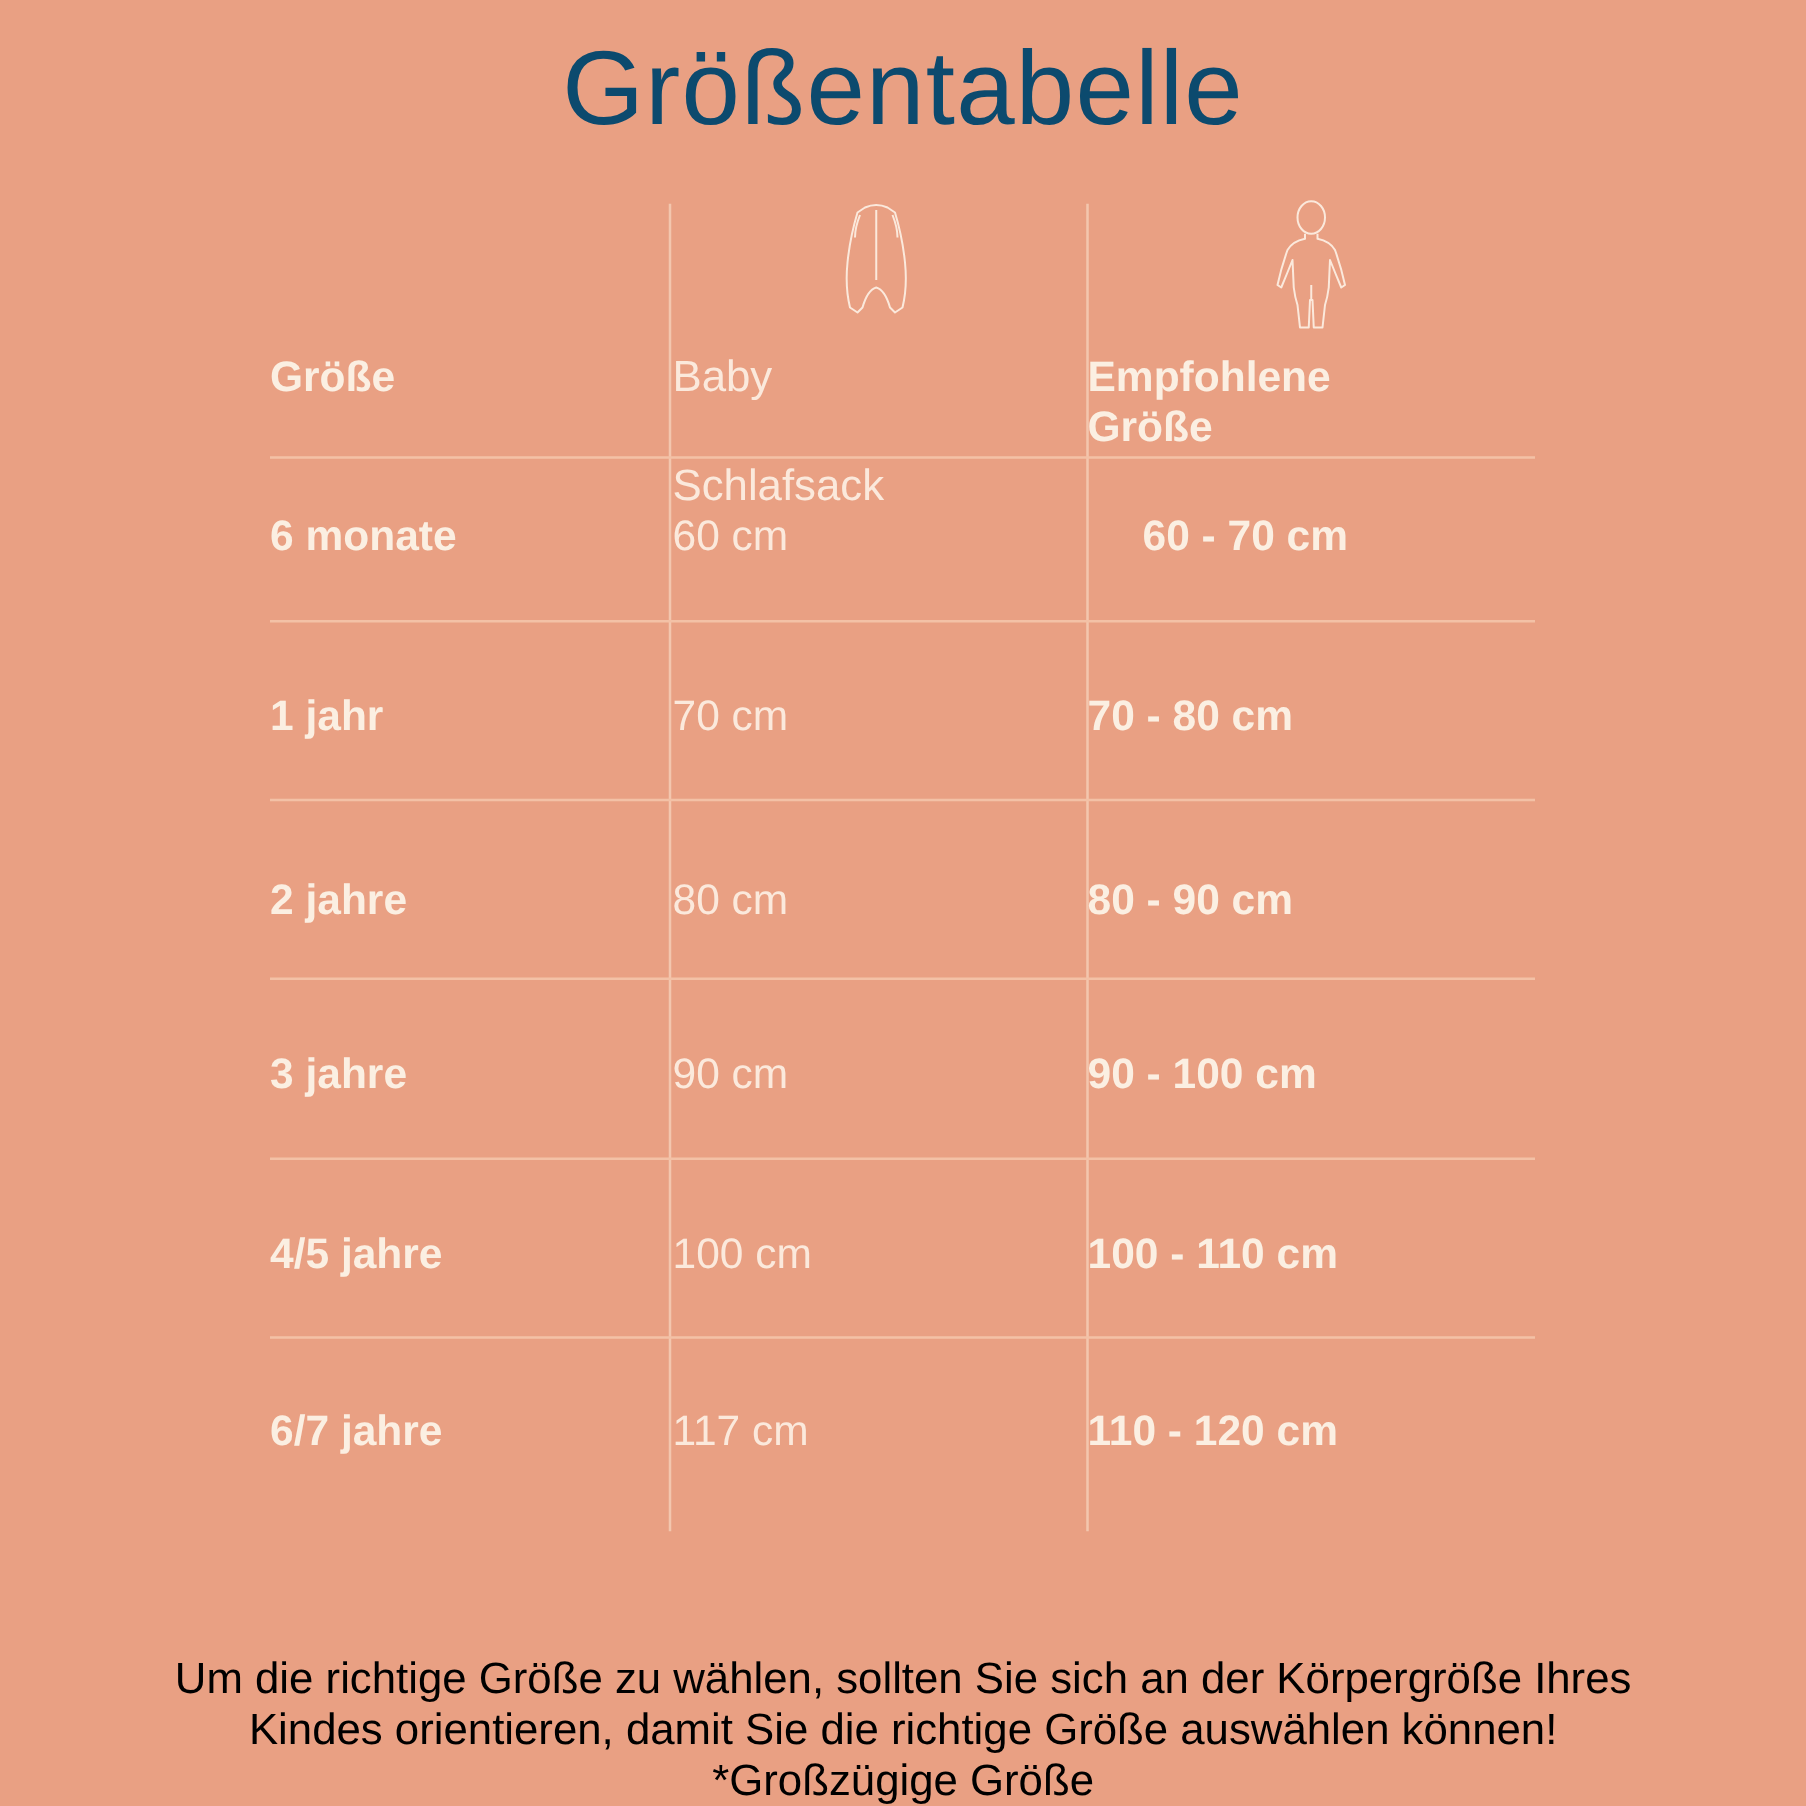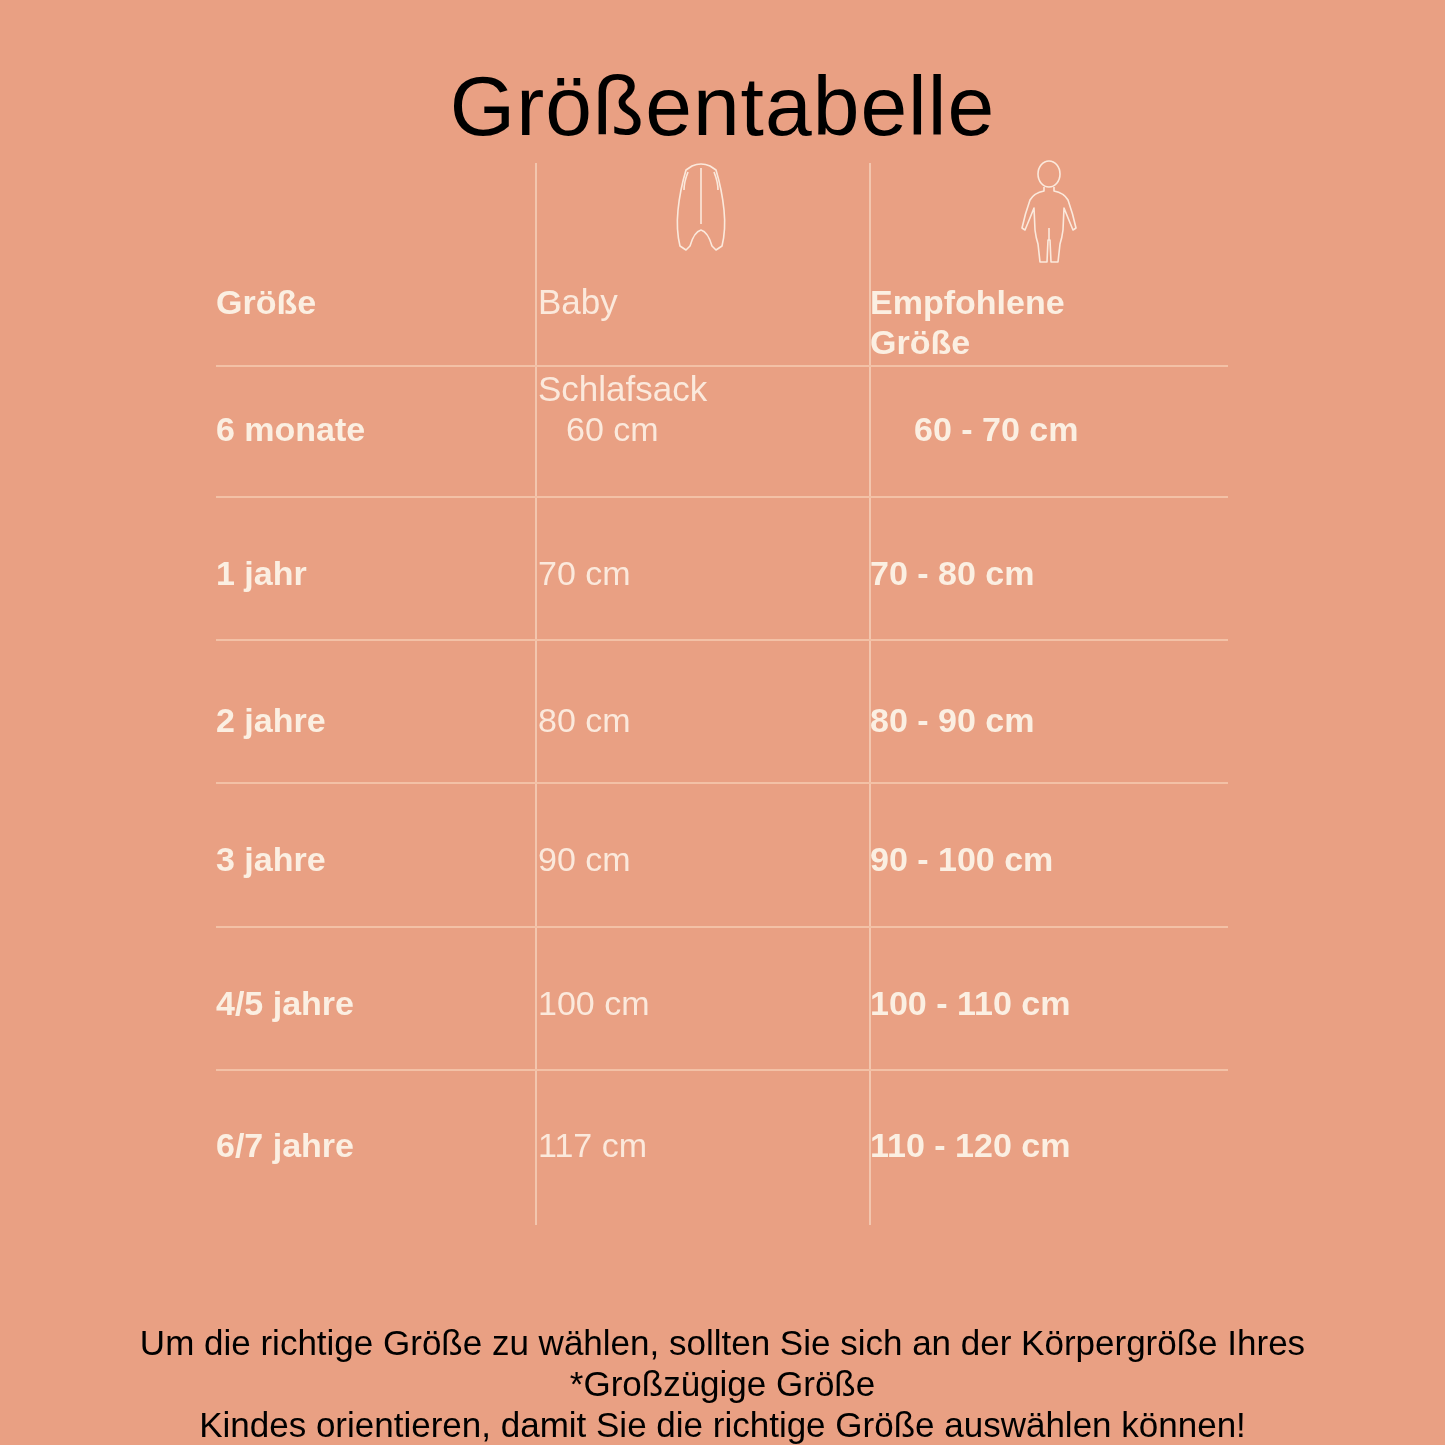--- a/index.html
+++ b/index.html
@@ -6,21 +6,21 @@
   body {
     width: 1445px; height: 1445px; overflow: hidden;
     background: #E9A083;
     color: #FBEFE2;
     font-family: "Liberation Sans", sans-serif;
     position: relative;
   }
   .title {
     position: absolute; left: 0; top: 22px; width: 1445px;
     text-align: center; font-size: 84px; font-weight: 400;
-    letter-spacing: 1px; color: #000000; margin-top: 36px;
+    letter-spacing: 1px; color: #0c4a6e;
   }
   .vline {
     position: absolute; width: 2px; background: #F3C6AE;
     top: 163px; height: 1062px;
   }
   .hline {
     position: absolute; left: 216px; width: 1012px; height: 2px;
     background: #F3C1A6;
   }
   .cell {
@@ -65,21 +65,21 @@
 
 <div class="hline" style="top:365px;"></div>
 <div class="hline" style="top:496px;"></div>
 <div class="hline" style="top:639px;"></div>
 <div class="hline" style="top:782px;"></div>
 <div class="hline" style="top:926px;"></div>
 <div class="hline" style="top:1069px;"></div>
 
 <div>
   <div class="cell c1" style="top:409px;">6 monate</div>
-  <div class="cell c2" style="top:409px;padding-left:28px;">60 cm</div>
+  <div class="cell c2" style="top:409px;">60 cm</div>
   <div class="cell c3" style="top:409px;padding-left:44px;">60 - 70 cm</div>
 </div>
 <div>
   <div class="cell c1" style="top:553px;">1 jahr</div>
   <div class="cell c2" style="top:553px;">70 cm</div>
   <div class="cell c3" style="top:553px;">70 - 80 cm</div>
 </div>
 <div>
   <div class="cell c1" style="top:700px;">2 jahre</div>
   <div class="cell c2" style="top:700px;">80 cm</div>
@@ -96,15 +96,15 @@
   <div class="cell c3" style="top:983px;">100 - 110 cm</div>
 </div>
 <div>
   <div class="cell c1" style="top:1125px;">6/7 jahre</div>
   <div class="cell c2" style="top:1125px;">117 cm</div>
   <div class="cell c3" style="top:1125px;">110 - 120 cm</div>
 </div>
 
 <div class="footer">
   <div>Um die richtige Größe zu wählen, sollten Sie sich an der Körpergröße Ihres</div>
+  <div>Kindes orientieren, damit Sie die richtige Größe auswählen können!</div>
   <div>*Großzügige Größe</div>
-  <div>Kindes orientieren, damit Sie die richtige Größe auswählen können!</div>
 </div>
 
 </body></html>

